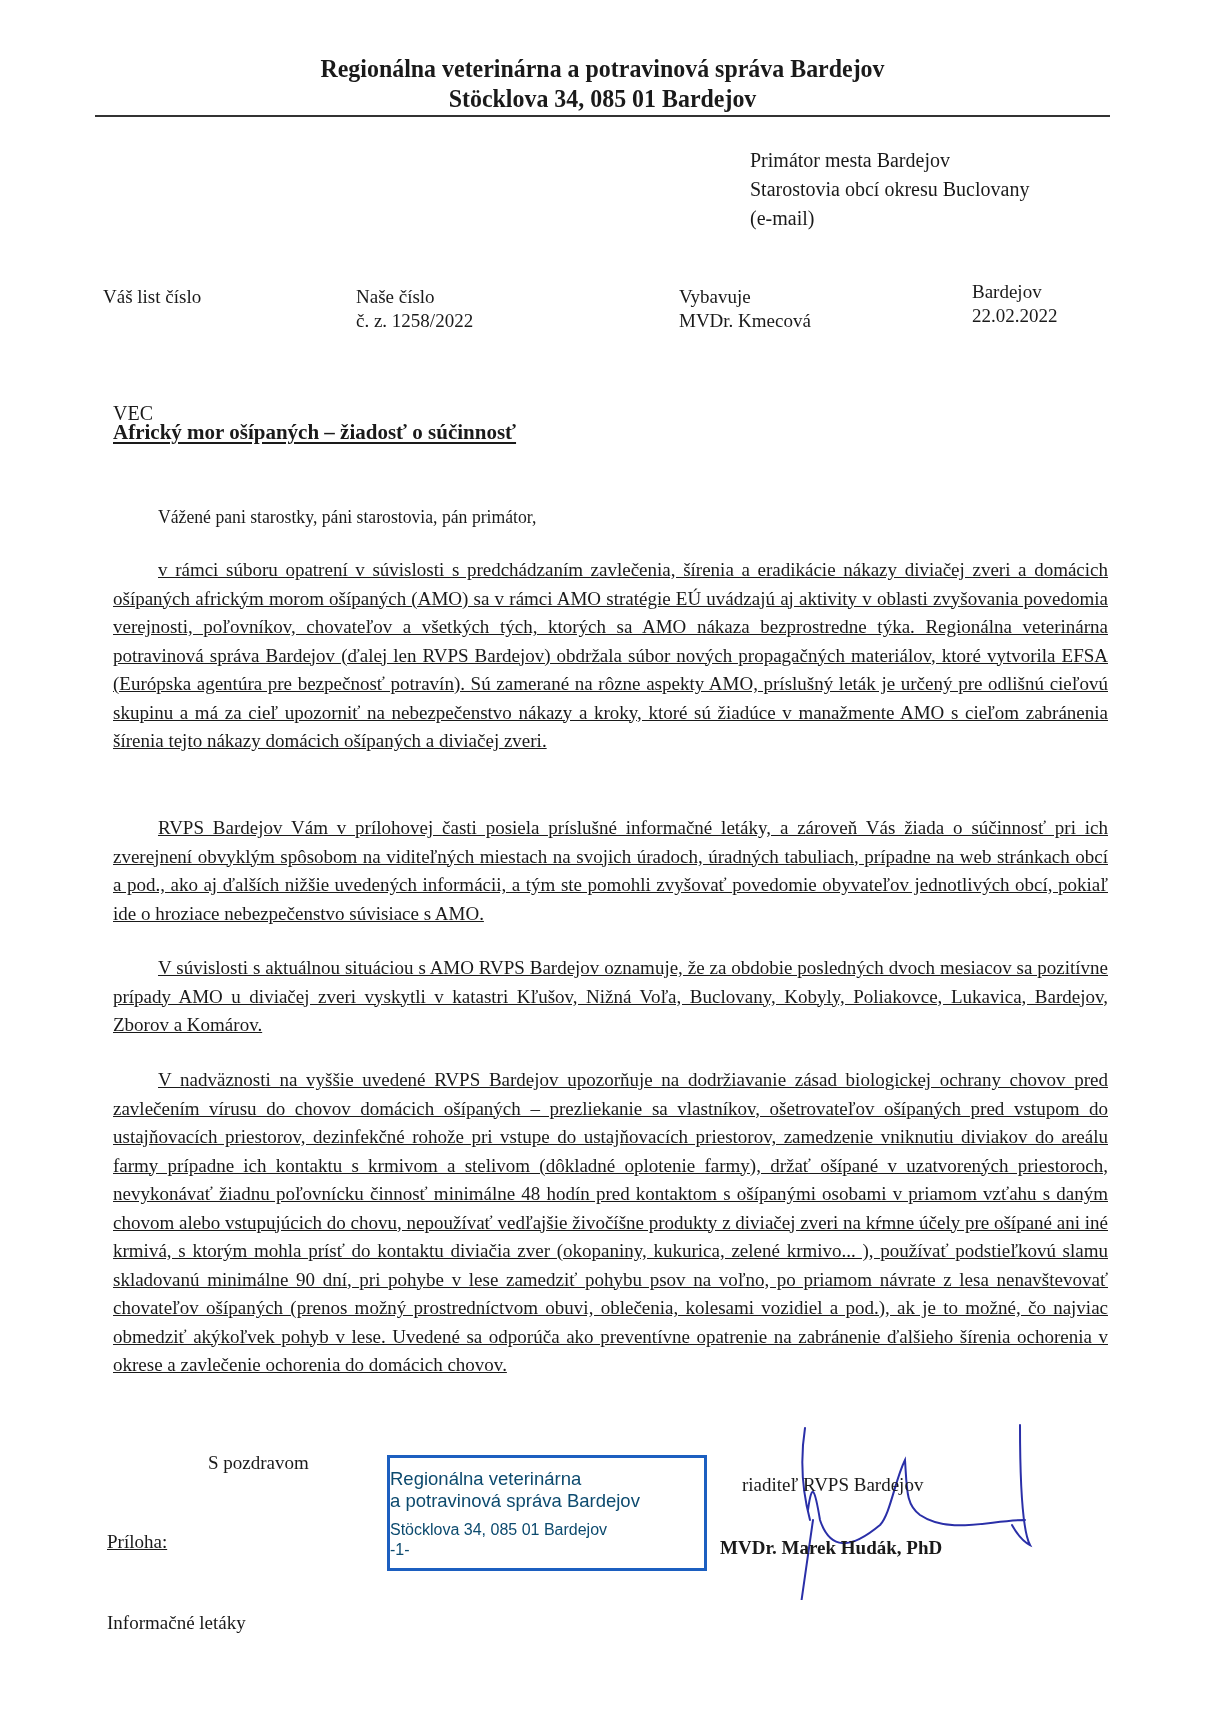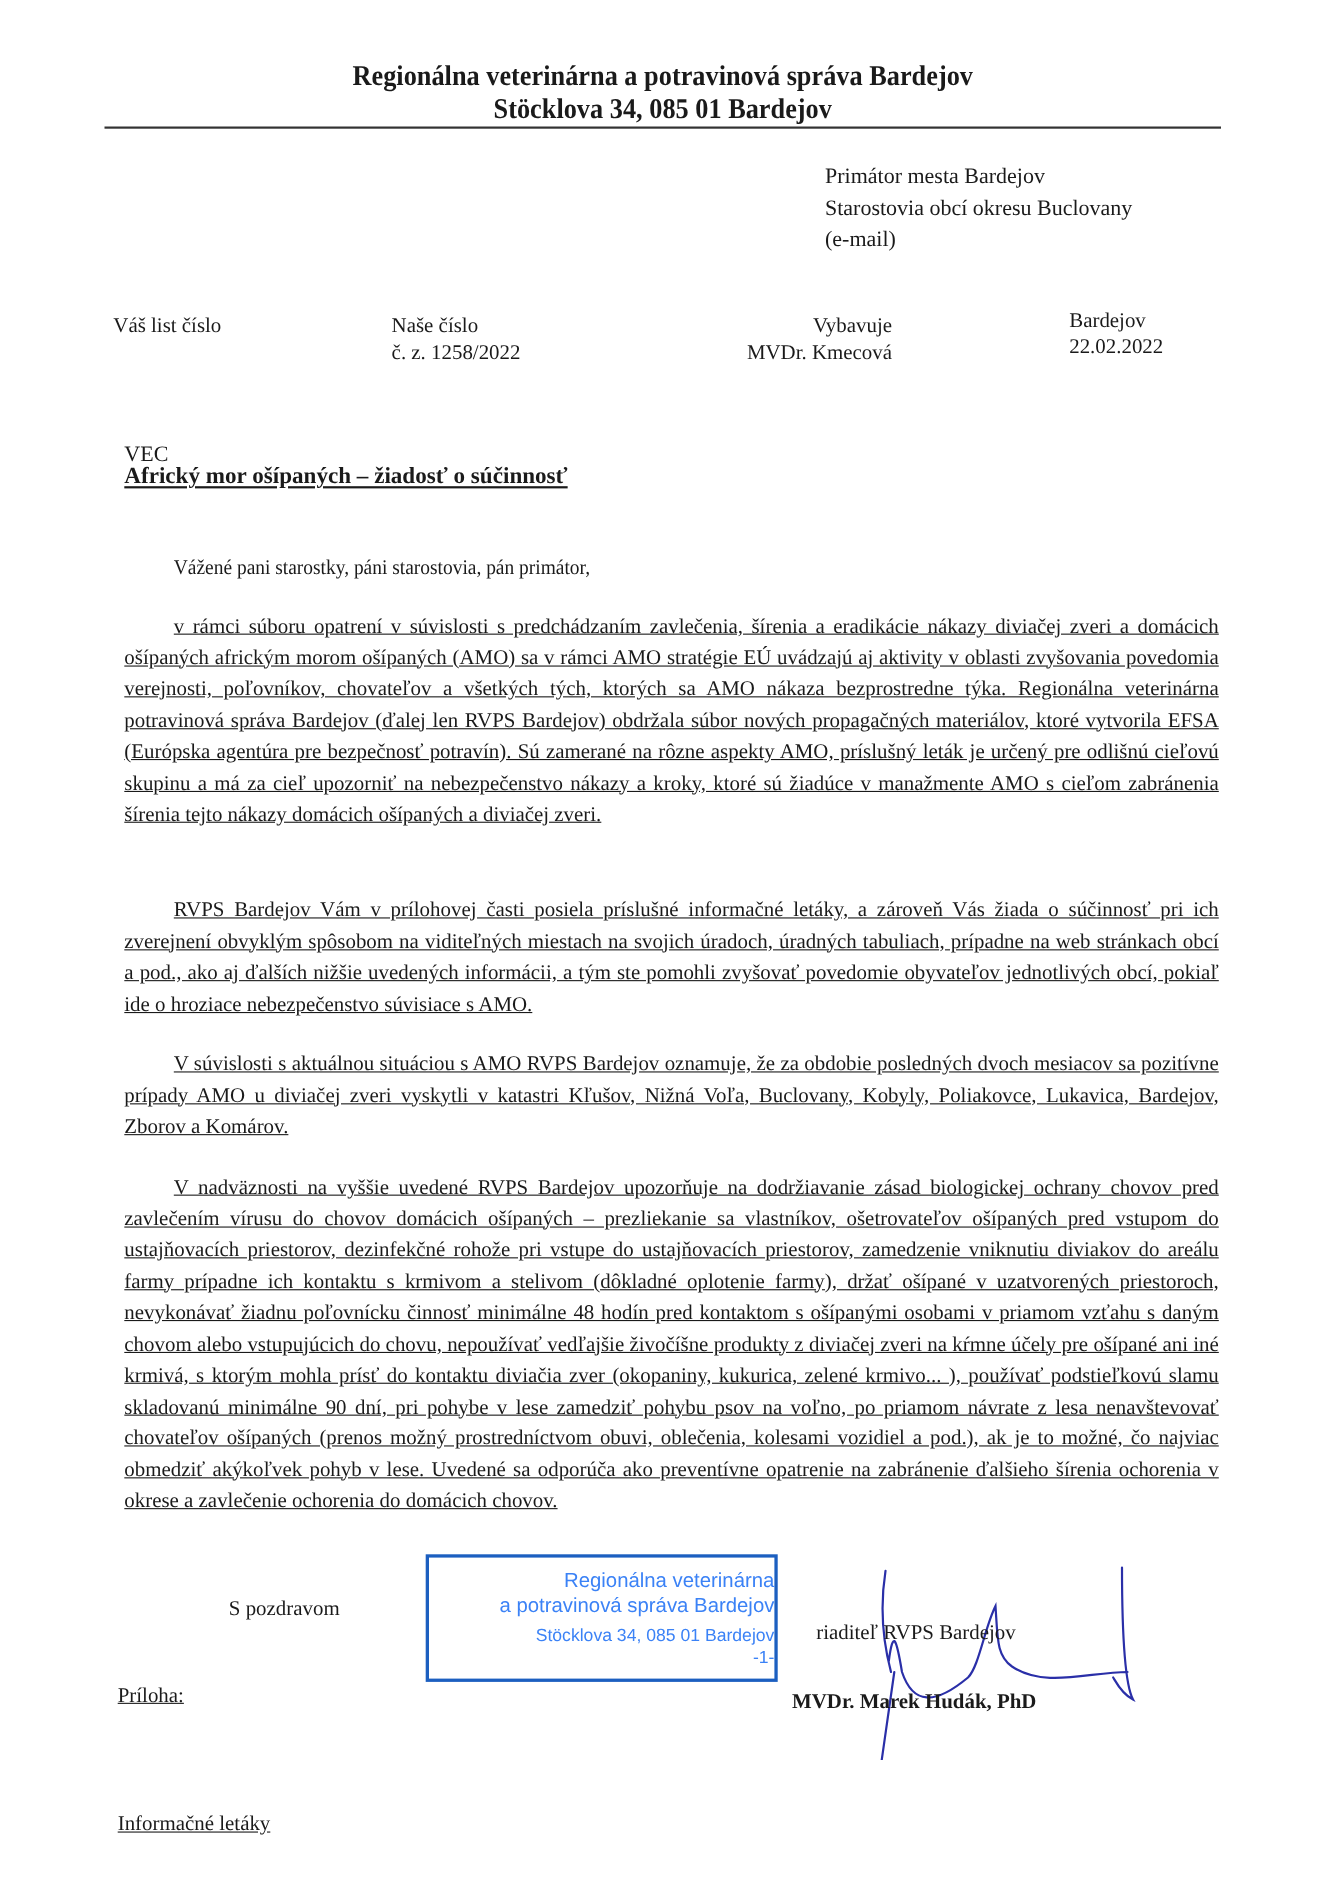--- a/index.html
+++ b/index.html
@@ -26,33 +26,33 @@
     left: 113px; top: 420px; font-size: 21px; font-weight: bold;
     text-decoration: underline; text-underline-offset: 3px;
   }
   .salutation { left: 158px; top: 506px; font-size: 19px; transform: scaleX(0.93); transform-origin: left; }
   .para {
     left: 113px; width: 995px; font-size: 19px; line-height: 28.5px;
     text-align: justify; text-indent: 45px; text-decoration: underline;
   }
   .closing { left: 208px; top: 1452px; font-size: 19px; }
   .stamp {
-    left: 387px; top: 1413px; width: 320px; height: 116px;
+    left: 387px; top: 1455px; width: 320px; height: 116px;
     border: 3px solid #1c5fc0; box-sizing: border-box;
-    font-family: "Liberation Sans", sans-serif; color: #3b82f6;
-    text-align: right;
+    font-family: "Liberation Sans", sans-serif; color: #0c4a6e;
+    text-align: left;
   }
   .stamp .l1 { margin-top: 10px; font-size: 18.5px; line-height: 22px; }
   .stamp .l2 { font-size: 18.5px; line-height: 22px; }
   .stamp .l3 { margin-top: 8px; font-size: 16px; line-height: 20px; }
   .stamp .l4 { font-size: 16px; line-height: 20px; }
   .signer-name { left: 720px; top: 1537px; font-size: 19px; font-weight: bold; }
   .signer-role { left: 742px; top: 1474px; font-size: 19px; }
   .attach-label { left: 107px; top: 1531px; font-size: 19px; text-decoration: underline; }
-  .attach-item { left: 107px; top: 1648px; font-size: 19px; text-decoration: underline; }
+  .attach-item { left: 107px; top: 1612px; font-size: 19px; }
   .signature { left: 720px; top: 1420px; width: 320px; height: 180px; }
 </style>
 </head>
 <body>
 
 <div class="abs hdr-title">Regionálna veterinárna a potravinová správa Bardejov</div>
 <div class="abs hdr-addr">Stöcklova 34, 085  01 Bardejov</div>
 <div class="abs hdr-rule"></div>
 
 <div class="abs recipient">
@@ -62,21 +62,21 @@
 </div>
 
 <div class="abs meta-col" style="left:103px;">
   <div>Váš list číslo</div>
   <div></div>
 </div>
 <div class="abs meta-col" style="left:356px;">
   <div>Naše číslo</div>
   <div>č. z. 1258/2022</div>
 </div>
-<div class="abs meta-col" style="left:679px;text-align:right;">
+<div class="abs meta-col" style="left:679px;">
   <div>Vybavuje</div>
   <div>MVDr. Kmecová</div>
 </div>
 <div class="abs meta-col" style="left:972px; top:280px;">
   <div>Bardejov</div>
   <div>22.02.2022</div>
 </div>
 
 <div class="abs subject-label">VEC</div>
 <div class="abs subject-title">Africký mor ošípaných – žiadosť o súčinnosť</div>

